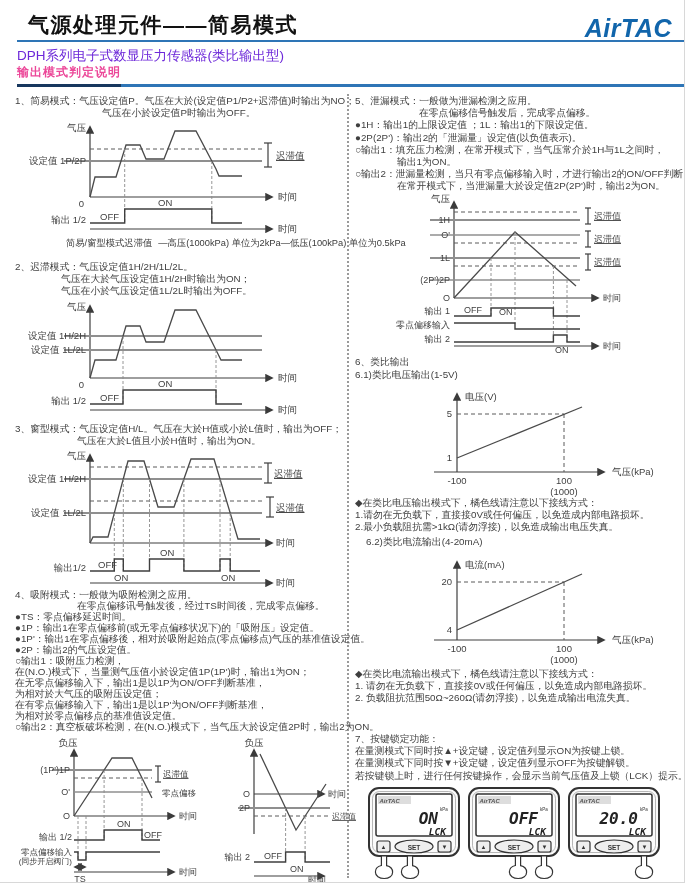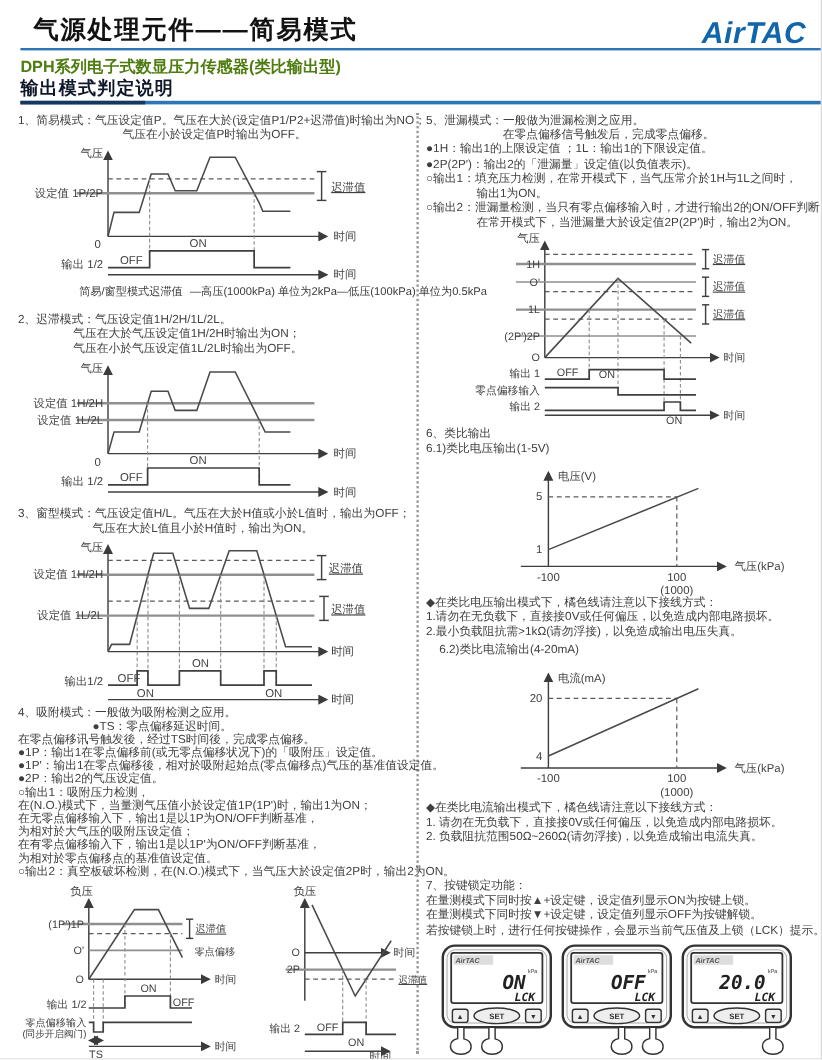--- a/index.html
+++ b/index.html
@@ -2,22 +2,22 @@
 <html><head>
 <meta charset="utf-8">
 <style>
   html,body{margin:0;padding:0;background:#fff}
   #page{position:relative;width:685px;height:883px;background:#fff;overflow:hidden;
         font-family:"Liberation Sans","DejaVu Sans",sans-serif;color:#3b3b3b;
         border-right:1px solid #d8d8d8;border-bottom:1px solid #d8d8d8;box-sizing:border-box}
   .h-title{position:absolute;left:28px;top:11px;font-size:21px;font-weight:bold;letter-spacing:1.5px;color:#121212;white-space:nowrap}
   .logo{position:absolute;right:12px;top:14px;font-size:25px;font-weight:900;font-style:italic;color:#1165ab;letter-spacing:.5px}
   .rule-top{position:absolute;left:17px;right:0;top:40px;height:2px;background:#2e75b6}
-  .subtitle{position:absolute;left:17px;top:47px;font-size:13.5px;font-weight:bold;color:#4d7c0f;white-space:nowrap}
-  .sec-title{position:absolute;left:17px;top:64px;font-size:15px;font-weight:bold;color:#0f172a;letter-spacing:1px;white-space:nowrap}
+  .subtitle{position:absolute;left:17px;top:47px;font-size:13.5px;font-weight:normal;color:#6d28d9;white-space:nowrap}
+  .sec-title{position:absolute;left:17px;top:64px;font-size:12px;font-weight:bold;color:#ec4899;letter-spacing:1px;white-space:nowrap}
   .sec-rule{position:absolute;left:17px;right:0;top:84px;height:3px;background:#2e75b6}
   .sec-rule .dark{position:absolute;left:0;top:0;width:104px;height:3px;background:#17375e}
   .divider{position:absolute;left:347px;top:94px;height:784px;border-left:2px dotted #9a9a9a}
   .tblock{position:absolute;font-size:9.8px;line-height:12.2px;white-space:nowrap;color:#3f3f3f}
   .tblock .tline{white-space:nowrap}
   .tight{line-height:11px}
   .s1 .tline:nth-child(2){margin-left:87px}
   .s2 .tline:nth-child(n+2){margin-left:46px}
   .s3 .tline:nth-child(2){margin-left:62px}
   .s4 .tline:nth-child(2){margin-left:62px}
@@ -182,22 +182,22 @@
     <polyline class="wave" points="72,124 96.3,124 96.3,112 105.3,112 105.3,124 131.5,124 131.5,112 165.9,112 165.9,124 202,124 202,112 212.2,112 212.2,124 242,124"></polyline>
     <text x="80" y="121">OFF</text>
     <text x="96" y="134">ON</text>
     <text x="142" y="109">ON</text>
     <text x="203" y="134">ON</text>
     <text x="258" y="139">时间</text>
   </svg>
 
   <div class="tblock s4 tight" style="left:15px;top:589px">
       <div class="tline">4、吸附模式：一般做为吸附检测之应用。</div>
+      <div class="tline">在零点偏移讯号触发後，经过TS时间後，完成零点偏移。</div>
       <div class="tline">●TS：零点偏移延迟时间。</div>
-      <div class="tline">在零点偏移讯号触发後，经过TS时间後，完成零点偏移。</div>
       <div class="tline">●1P：输出1在零点偏移前(或无零点偏移状况下)的「吸附压」设定值。</div>
       <div class="tline">●1P'：输出1在零点偏移後，相对於吸附起始点(零点偏移点)气压的基准值设定值。</div>
       <div class="tline">●2P：输出2的气压设定值。</div>
       <div class="tline">○输出1：吸附压力检测，</div>
       <div class="tline">在(N.O.)模式下，当量测气压值小於设定值1P(1P')时，输出1为ON；</div>
       <div class="tline">在无零点偏移输入下，输出1是以1P为ON/OFF判断基准，</div>
       <div class="tline">为相对於大气压的吸附压设定值；</div>
       <div class="tline">在有零点偏移输入下，输出1是以1P'为ON/OFF判断基准，</div>
       <div class="tline">为相对於零点偏移点的基准值设定值。</div>
       <div class="tline">○输出2：真空板破坏检测，在(N.O.)模式下，当气压大於设定值2P时，输出2为ON。</div>

